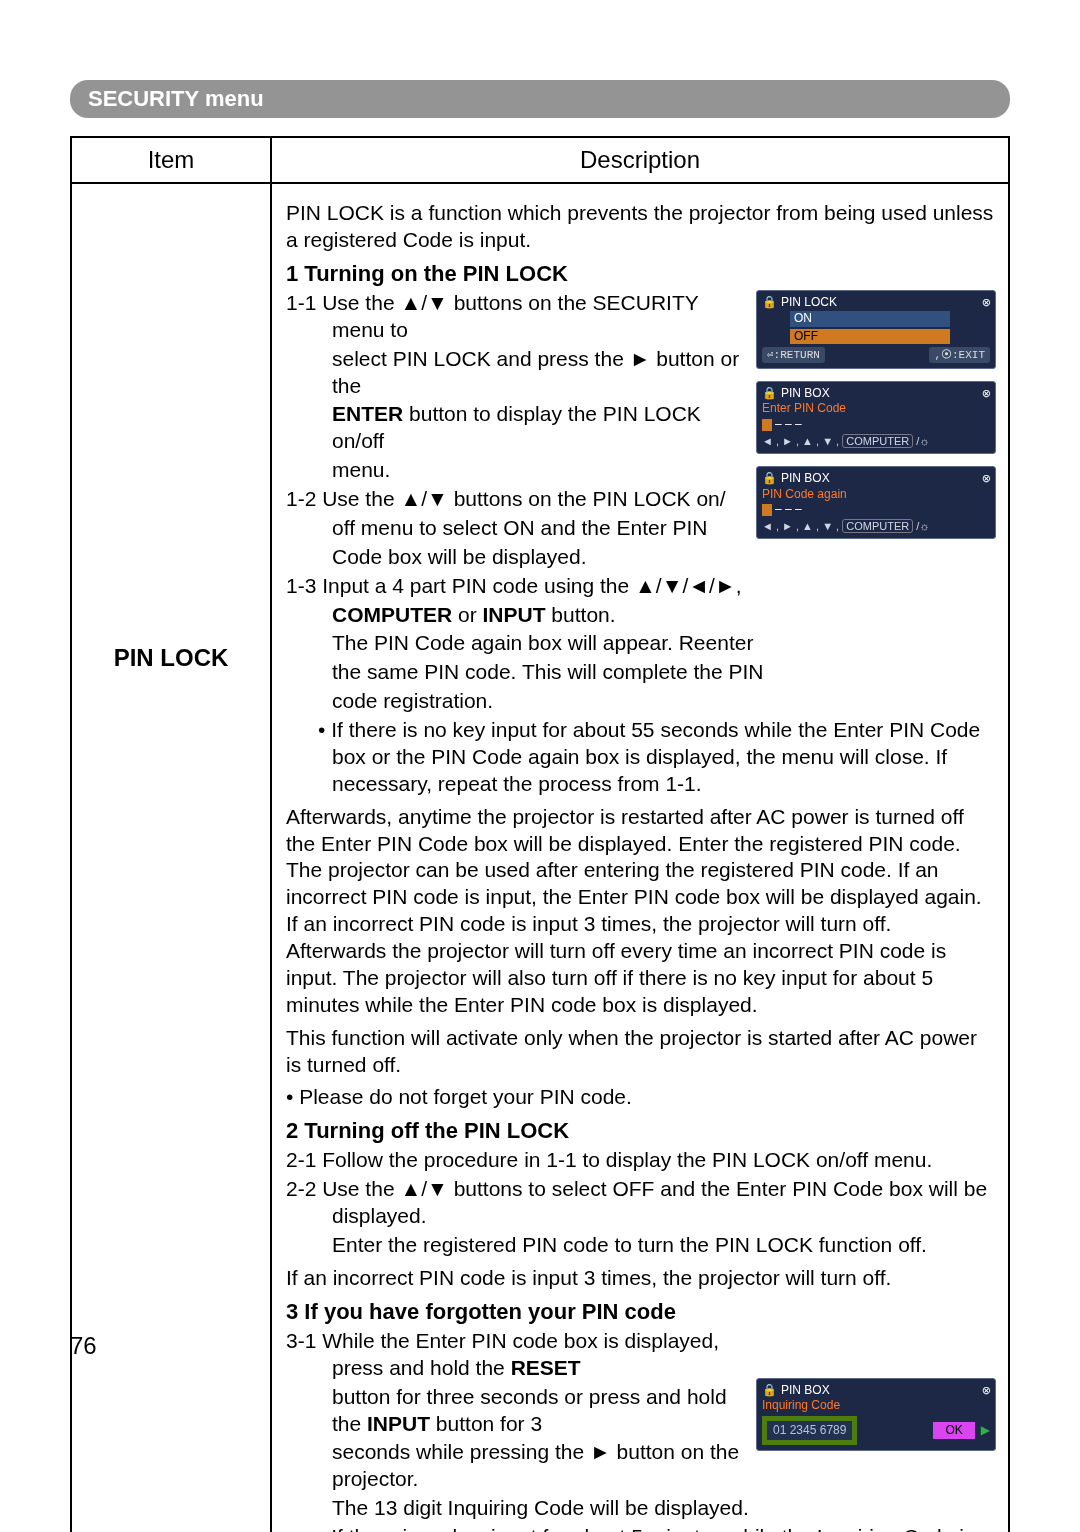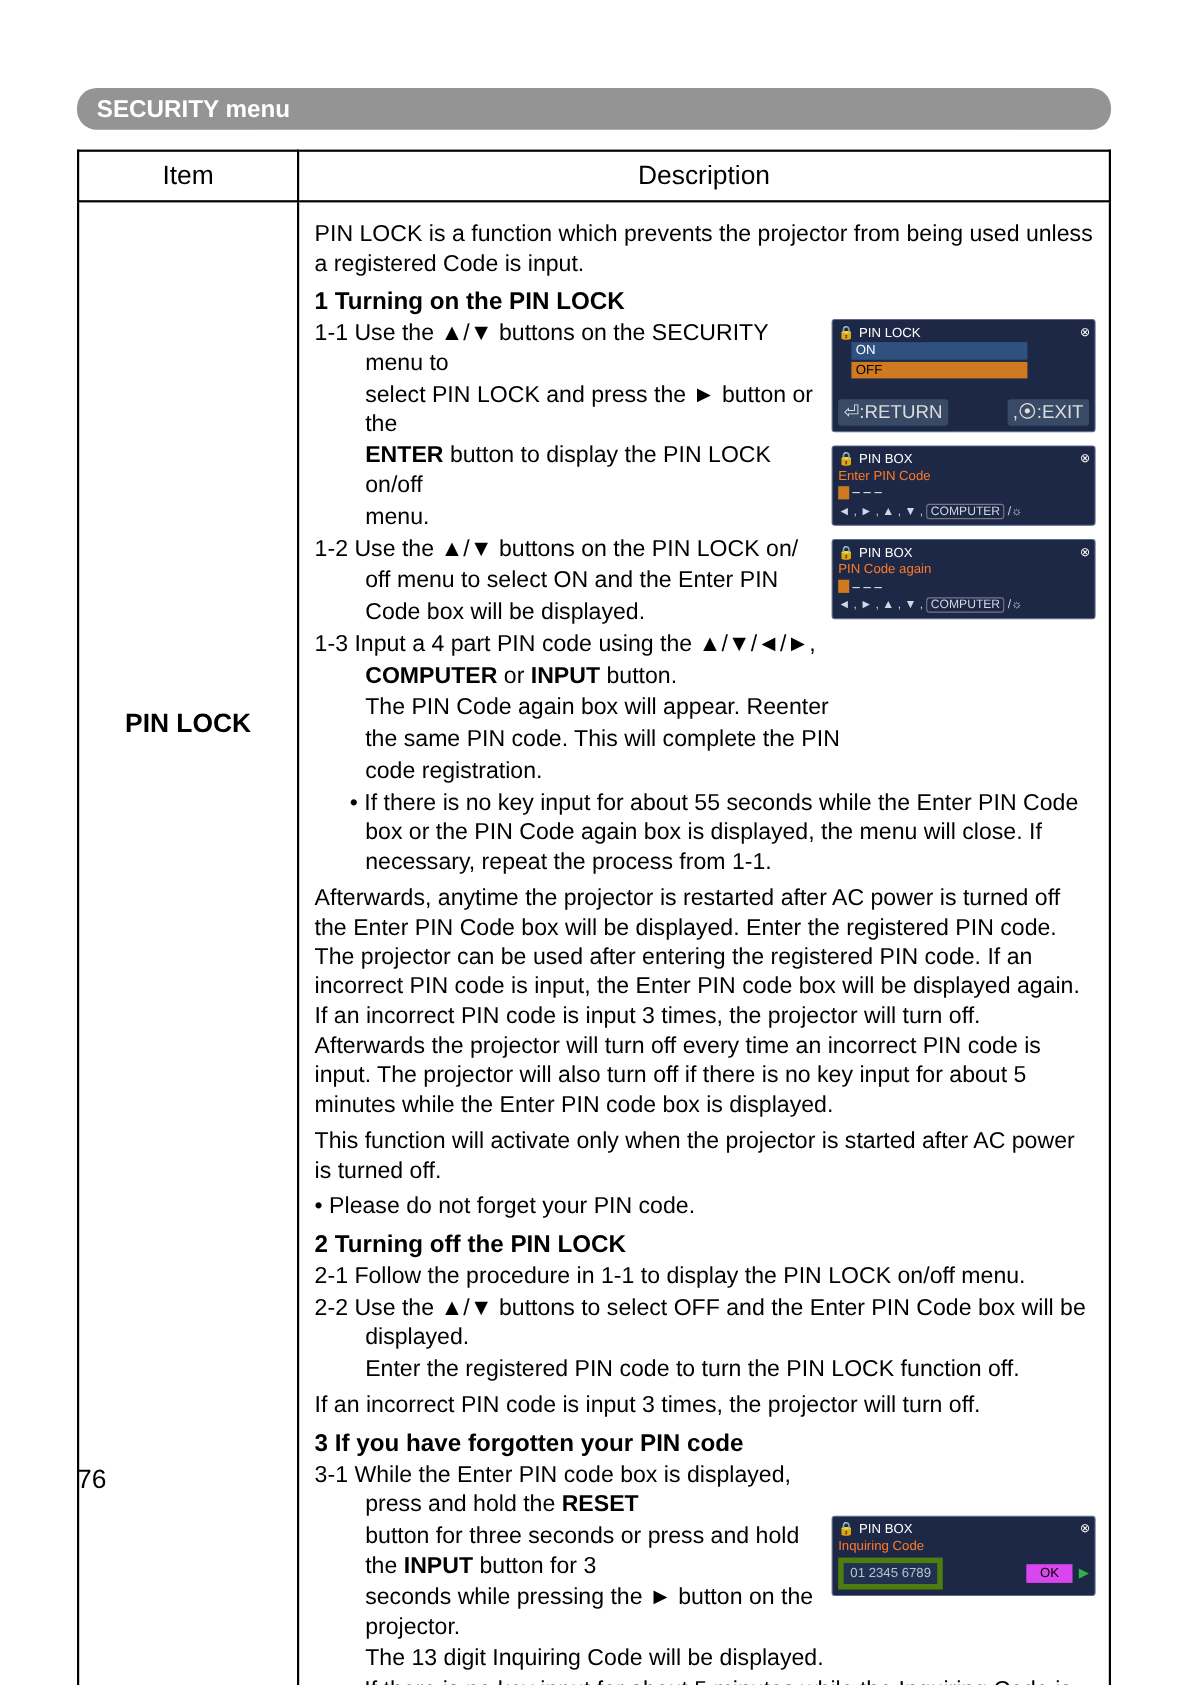--- a/index.html
+++ b/index.html
@@ -14,24 +14,24 @@
   .td-desc { padding: 10px 12px 14px 14px; font-size: 21px; line-height: 1.28; }
   .sec-heading { font-weight: bold; font-size: 22px; margin-top: 6px; }
   .indent1 { padding-left: 46px; text-indent: -46px; margin-top: 2px; }
   .bullet { padding-left: 46px; text-indent: -14px; margin-top: 2px; }
   .plain { margin-top: 6px; }
   .bold { font-weight: bold; }
   .float-col { float: right; width: 240px; margin-left: 10px; }
   .osd-box { background: #1d2846; border: 1px solid #5b6a8a; border-radius: 3px; color: #fff; font-size: 12px; padding: 4px 5px 5px 5px; margin-bottom: 12px; position: relative; }
   .osd-title { font-size: 12px; color: #fff; display: flex; align-items: center; gap: 4px; }
   .osd-close { position: absolute; right: 4px; top: 4px; color: #fff; font-size: 11px; }
-  .osd-row { font-size: 12px; color: #eee; padding: 1px 12px; }
+  .osd-row { font-size: 12px; color: #eee; padding: 1px 12px; margin-left: 16px; }
   .osd-on { background: #305080; color: #fff; font-size: 12px; padding: 0 4px; display: inline-block; width: 160px; }
   .osd-off { background: #cf7a21; color: #000; font-size: 12px; padding: 0 4px; display: inline-block; width: 160px; }
-  .osd-foot { display: flex; justify-content: space-between; font-size: 17px; color: #ddd; margin-top: 18px; }
+  .osd-foot { display: flex; justify-content: space-between; font-size: 11px; color: #ddd; margin-top: 2px; font-family: Liberation Mono, monospace; }
   .osd-foot span { background: #394a67; border-radius: 3px; padding: 1px 5px; }
   .osd-enter-pin { font-size: 12px; color: #ff7a29; }
   .osd-dash-row { font-size: 12px; color: #fff; }
   .osd-cursor { display: inline-block; width: 10px; height: 12px; background: #cf7a21; vertical-align: middle; margin-right: 3px; }
   .osd-hint { font-size: 11px; color: #cfd6e4; margin-top: 2px; }
   .osd-hint .comp { border: 1px solid #778; border-radius: 3px; padding: 0 3px; }
   .osd-inq { font-size: 12px; color: #ff7a29; }
   .osd-code { display: flex; align-items: center; gap: 6px; margin-top: 2px; }
   .osd-codebox { border: 5px solid #4d7c0f; background: #223150; color: #b8c2d6; font-size: 12px; padding: 2px 6px; }
   .osd-ok { background: #d946ef; color: #000; font-size: 12px; padding: 1px 12px; margin-left: auto; }

